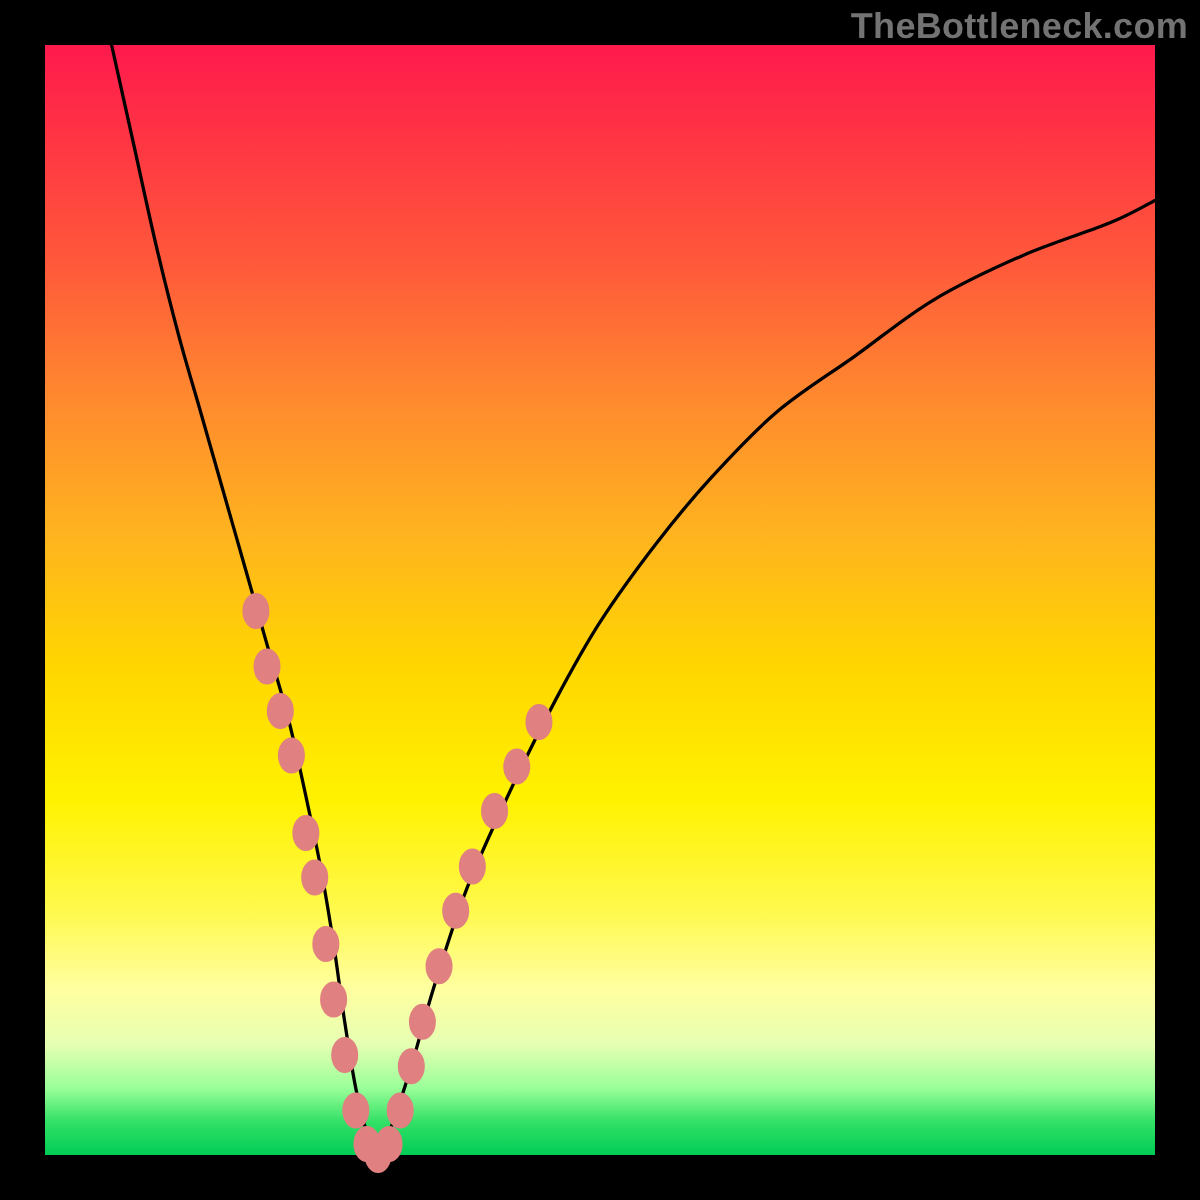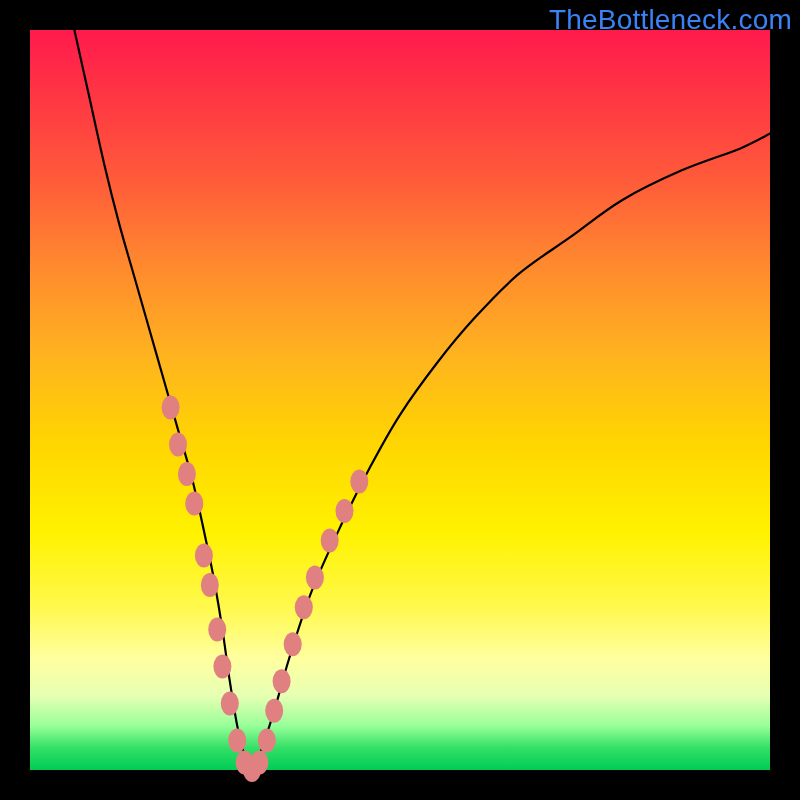--- a/index.html
+++ b/index.html
@@ -40,24 +40,24 @@
       #e6ffb3 90%,
       #99ff99 94%,
       #33e066 97%,
       #00cc55 100%
     );
   }
   .watermark {
     position: absolute;
     top: 4px;
     right: 8px;
-    color: #3b82f6;
-    font-size: 28px;
+    color: #737373;
+    font-size: 24px;
     letter-spacing: 0.2px;
-    font-weight: 400;
+    font-weight: 700;
     z-index: 50;
   }
   svg.curve {
     position: absolute;
     inset: 0;
     width: 100%;
     height: 100%;
     overflow: visible;
   }
 </style>

